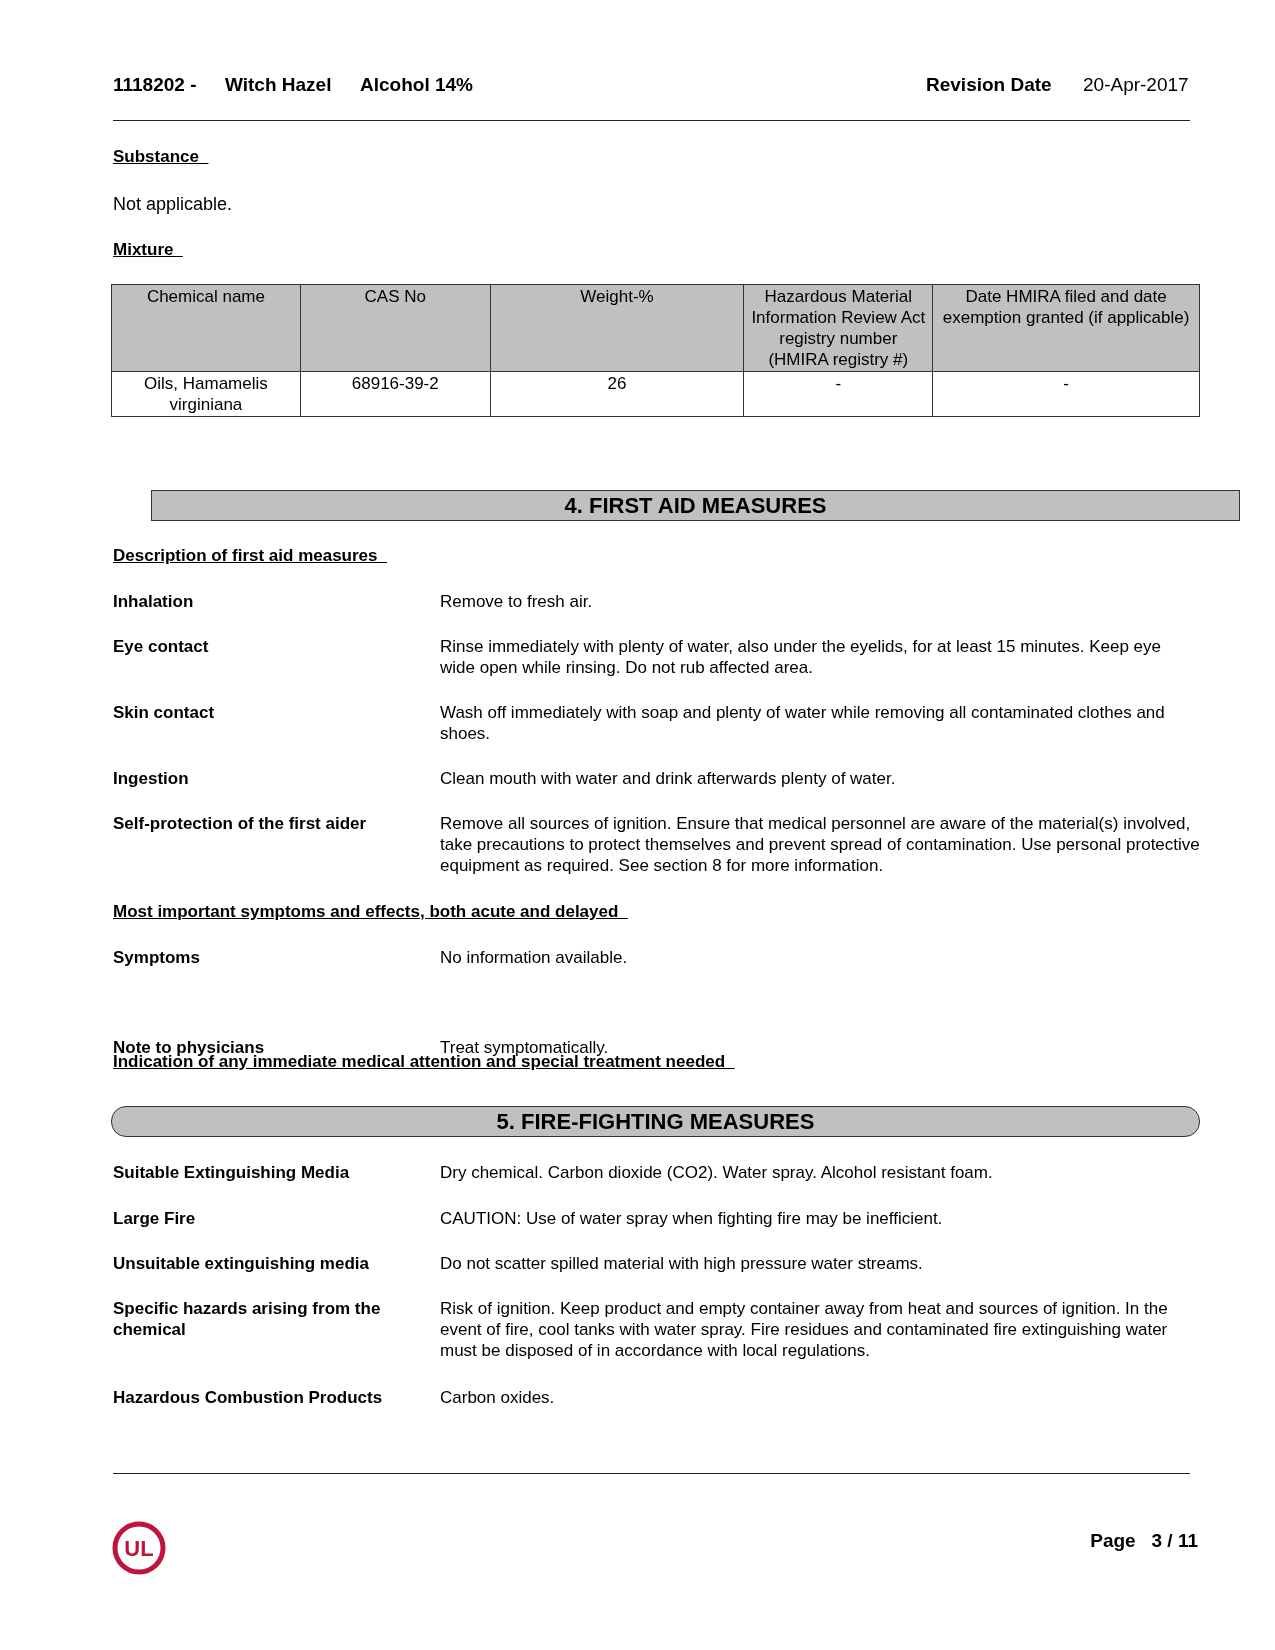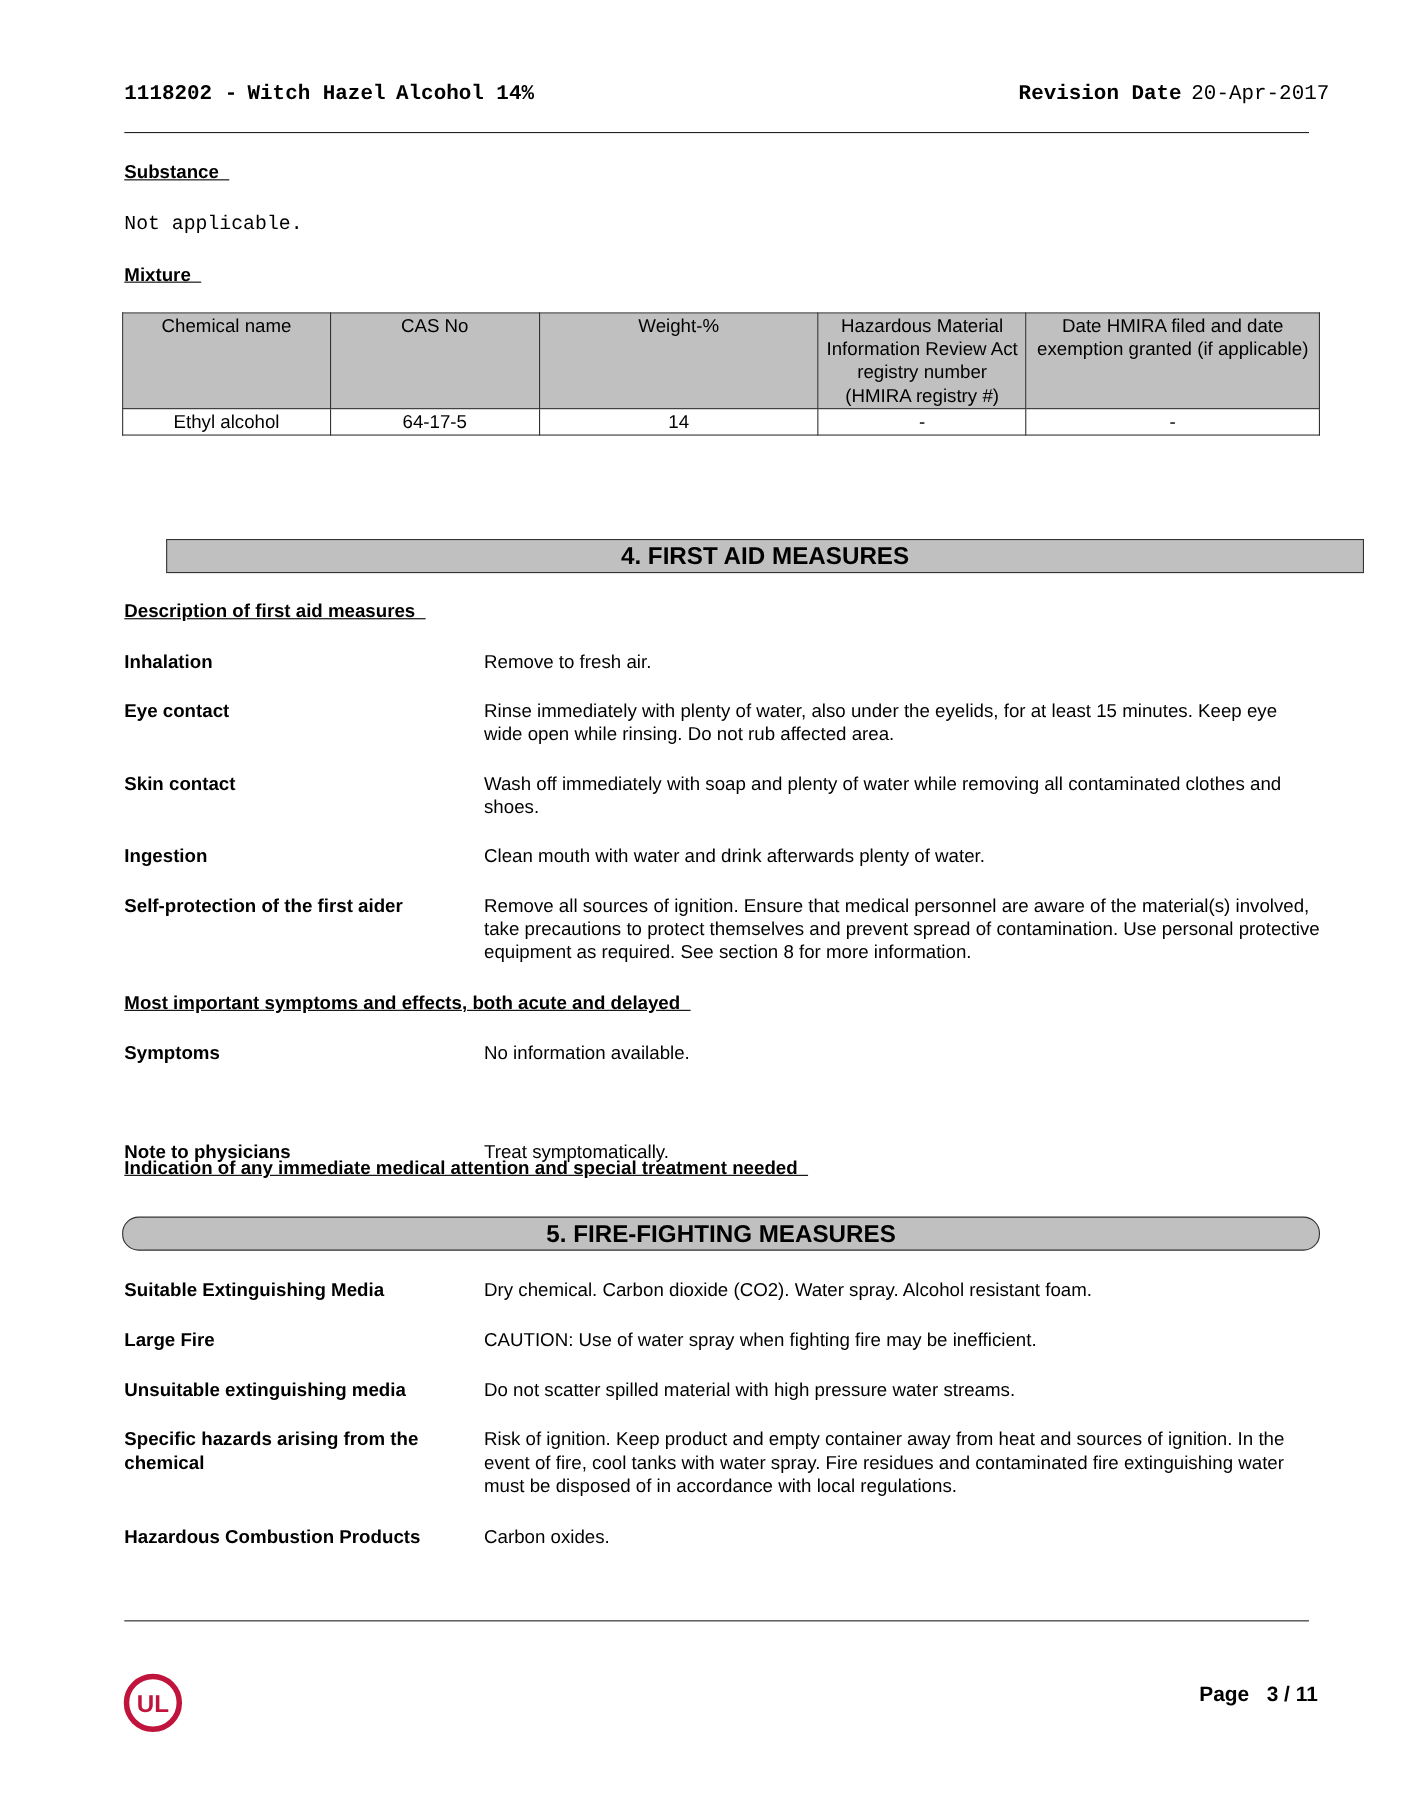--- a/index.html
+++ b/index.html
@@ -1,18 +1,18 @@
 <!DOCTYPE html>
 <html><head>
 <meta charset="utf-8">
 <style>
   html, body { margin:0; padding:0; background:#fff; }
   body { width:1275px; height:1650px; position:relative; overflow:hidden;
          font-family:"Liberation Sans", sans-serif; color:#000; }
-  .abs { position:absolute;font-family:Liberation Mono, monospace; }
+  .abs { position:absolute; }
   .hdr { top:74px; font-size:19px; white-space:pre; }
   .b { font-weight:bold; }
   .rule { position:absolute; left:113px; width:1077px; height:0; border-top:1.5px solid #222; }
   .sub { position:absolute; left:113px; font-size:17px; font-weight:bold; text-decoration:underline; white-space:pre; }
   .txt { font-size:18px; line-height:21px; }
   table.mix { position:absolute; left:111px; top:284px; width:1089px; border-collapse:collapse; font-size:17px; line-height:21px; }
   table.mix th, table.mix td { border:1.5px solid #333; text-align:center; vertical-align:top; padding:1px 4px 1px 4px; }
   table.mix th { background:#c0c0c0; font-weight:normal; height:84px; }
   table.mix td { background:#fff; }
   .bar { position:absolute; left:111px; width:1087px; height:29px; background:#c0c0c0; border:1.5px solid #333;
@@ -48,24 +48,24 @@
   <thead>
     <tr>
       <th>Chemical name</th>
       <th>CAS No</th>
       <th>Weight-%</th>
       <th>Hazardous Material Information Review Act registry number (HMIRA registry #)</th>
       <th>Date HMIRA filed and date exemption granted (if applicable)</th>
     </tr>
   </thead>
   <tbody>
-    <tr>
-      <td>Ethyl alcohol</td>
-      <td>64-17-5</td>
-      <td>14</td>
+    <tr style="height:44px;">
+      <td>Oils, Hamamelis virginiana</td>
+      <td>68916-39-2</td>
+      <td>26</td>
       <td>-</td>
       <td>-</td>
     </tr>
   </tbody>
 </table>
 
 <div class="bar" style="top:490px;margin-left:40px;">4. FIRST AID MEASURES</div>
 <div class="sub" style="top:546px;">Description of first aid measures  </div>
 
 <div class="row" style="top:591px;">

